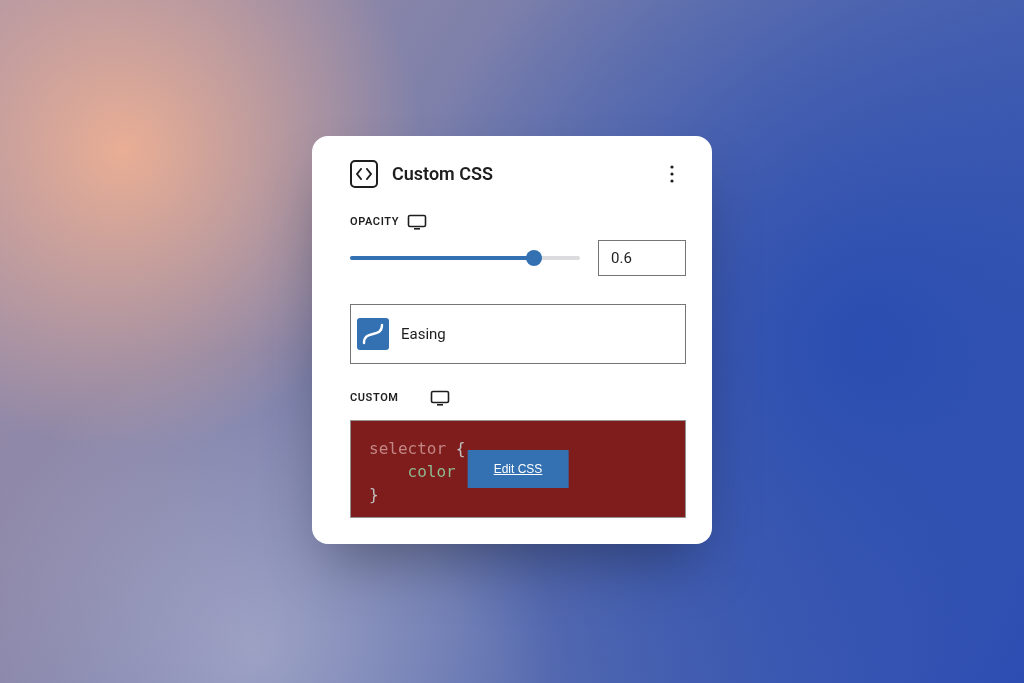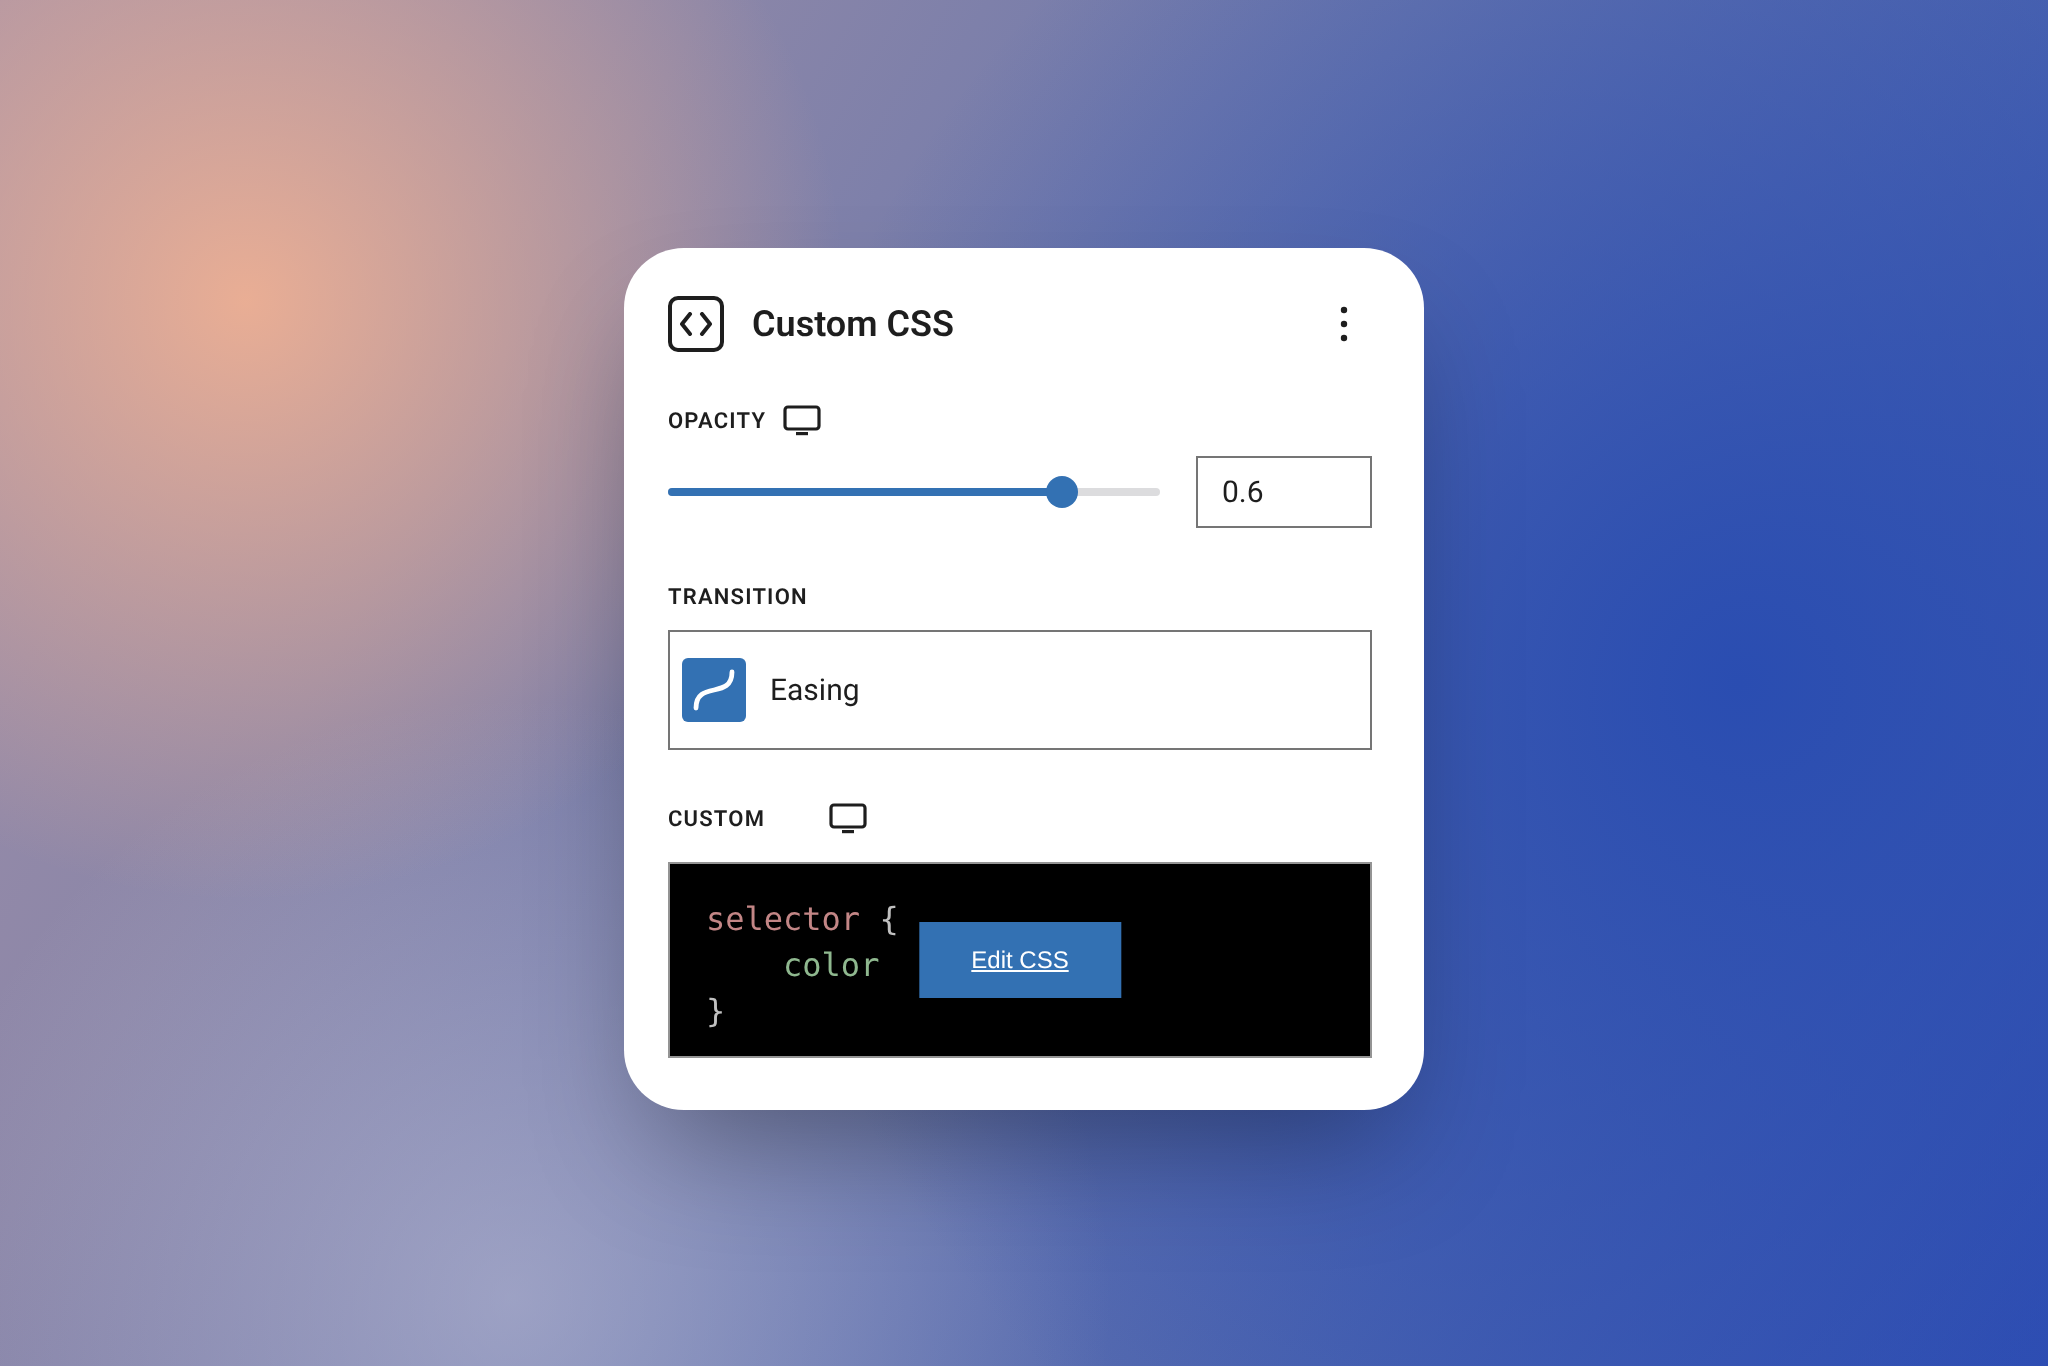--- a/index.html
+++ b/index.html
@@ -14,23 +14,23 @@
       radial-gradient(ellipse 500px 500px at 25% 95%, rgba(200,200,220,0.5) 0%, rgba(200,200,220,0) 60%),
       linear-gradient(120deg, #a08fa8 0%, #8b86a8 25%, #6a77ad 50%, #4a63b0 75%, #2e4db3 100%);
     display: flex;
     align-items: center;
     justify-content: center;
     overflow: hidden;
   }
   .panel {
     width: 400px;
     background: #ffffff;
-    border-radius: 30px;
+    border-radius: 16px;
     box-shadow: 0 30px 60px -15px rgba(0,0,0,0.35);
-    padding: 24px 26px 26px 22px;
+    padding: 24px 26px 26px 38px;
     position: relative;
     top: -2px;
   }
   .panel-header {
     display: flex;
     align-items: center;
     gap: 14px;
     margin-bottom: 26px;
   }
   .code-icon-box {
@@ -146,21 +146,21 @@
     justify-content: center;
     flex: none;
   }
   .ease-icon svg { display:block; }
   .transition-label {
     font-size: 15px;
     color: #1e1e1e;
   }
   .code-preview {
     border: 1px solid #949494;
-    background: #000000;
+    background: #7f1d1d;
     height: 98px;
     position: relative;
     padding: 16px 18px;
     font-family: ui-monospace, SFMono-Regular, "SF Mono", Menlo, Consolas, monospace;
     font-size: 16px;
     line-height: 1.45;
     cursor: pointer;
     overflow: hidden;
   }
   .code-line { white-space: pre; }
@@ -221,23 +221,20 @@
         <div class="slider-track">
           <div class="slider-fill"></div>
         </div>
         <div class="slider-thumb"></div>
       </div>
       <div class="value-input">0.6</div>
     </div>
   </div>
 
   <div class="transition-section">
-    <div class="section-label-row">
-      <span class="section-label">TRANSITION</span>
-    </div>
     <div class="transition-field">
       <div class="ease-icon">
         <svg width="24" height="24" viewBox="0 0 24 24" fill="none">
           <path d="M3 21 C 3 7, 21 17, 21 3" stroke="#ffffff" stroke-width="2.4" fill="none" stroke-linecap="round"></path>
         </svg>
       </div>
       <span class="transition-label">Easing</span>
     </div>
   </div>
 

